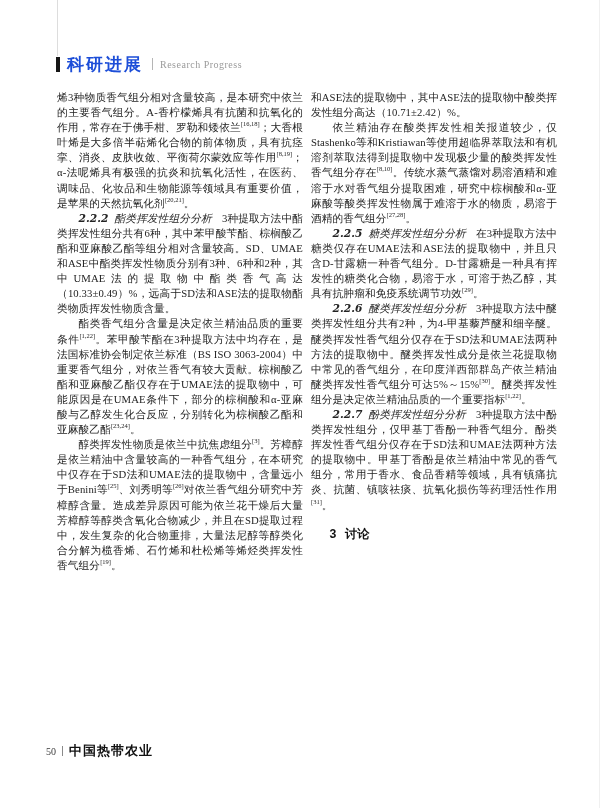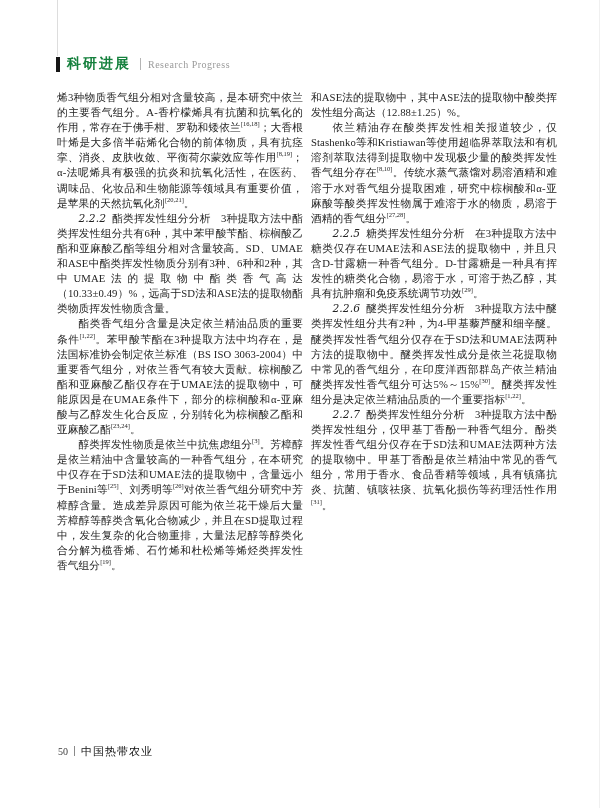--- a/index.html
+++ b/index.html
@@ -15,61 +15,63 @@
   }
   .margin-guide{
     position:absolute;left:57px;top:0;
     width:1px;height:56px;background:#ddd;
   }
   .header{
     position:absolute;left:56px;top:55px;
     display:flex;align-items:center;height:18px;
   }
   .header-bar{width:4px;height:15px;background:#161616;margin-right:7px;}
-  .header-zh{font-size:14px;font-weight:bold;letter-spacing:2px;color:#15803d;font-family:"Liberation Sans","DejaVu Sans",sans-serif;}
+  .header-zh{font-size:17px;font-weight:bold;letter-spacing:2px;color:#1d4ed8;font-family:"Liberation Sans","DejaVu Sans",sans-serif;}
   .header-divider{width:1px;height:12px;background:#b5b5b5;margin:0 7px 0 9px;}
   .header-en{font-size:10px;color:#9a9a9a;letter-spacing:0.5px;}
   .columns{
     position:absolute;left:57px;top:90px;width:500px;
     display:flex;gap:8px;
   }
   .column{width:246px;}
   .para{
     margin:0;
     font-size:10.7px;
     line-height:15.1px;
     text-align:justify;
     letter-spacing:0.1px;
   }
   .para.indent{text-indent:2em;}
   .para sup{font-size:6.5px;line-height:0;letter-spacing:0;}
   .runin-label{
     font-style:italic;
     font-family:"DejaVu Serif",serif;
     margin-right:0.55em;
+    font-weight:bold;
   }
   .runin-title{
+    font-style:italic;
     margin-right:0.95em;
   }
   .section-heading{
     margin:13px 0 8px 0;
     font-size:12.3px;
     font-weight:bold;
     color:#111;
     font-family:"Liberation Sans","DejaVu Sans",sans-serif;
     padding-left:1.5em;
   }
   .section-heading .sec-label{margin-right:0.7em;}
   .footer{
-    position:absolute;left:58px;top:744px;
+    position:absolute;left:46px;top:744px;
     display:flex;align-items:center;height:14px;
   }
   .footer-page{font-size:10px;color:#3a3a3a;}
   .footer-divider{width:1px;height:10px;background:#8a8a8a;margin:0 6px;}
-  .footer-journal{font-size:11px;font-weight:normal;color:#111;letter-spacing:1px;font-family:"Liberation Sans","DejaVu Sans",sans-serif;}
+  .footer-journal{font-size:13px;font-weight:bold;color:#111;letter-spacing:1px;font-family:"Liberation Sans","DejaVu Sans",sans-serif;}
 </style>
 </head>
 <body>
 
 <div class="page">
 
   <div class="margin-guide"></div>
 
   <div class="header">
     <span class="header-bar"></span>
@@ -79,25 +81,26 @@
   </div>
 
   <div class="columns">
     <div class="column">
         <p class="para">烯3种物质香气组分相对含量较高，是本研究中依兰的主要香气组分。A-香柠檬烯具有抗菌和抗氧化的作用，常存在于佛手柑、罗勒和矮依兰<sup>[16,18]</sup>；大香根叶烯是大多倍半萜烯化合物的前体物质，具有抗痉挛、消炎、皮肤收敛、平衡荷尔蒙效应等作用<sup>[8,19]</sup>；α-法呢烯具有极强的抗炎和抗氧化活性，在医药、调味品、化妆品和生物能源等领域具有重要价值，是苹果的天然抗氧化剂<sup>[20,21]</sup>。</p>
         <p class="para indent"><span class="runin"><span class="runin-label">2.2.2</span><span class="runin-title">酯类挥发性组分分析</span></span>3种提取方法中酯类挥发性组分共有6种，其中苯甲酸苄酯、棕榈酸乙酯和亚麻酸乙酯等组分相对含量较高。SD、UMAE和ASE中酯类挥发性物质分别有3种、6种和2种，其中UMAE法的提取物中酯类香气高达（10.33±0.49）%，远高于SD法和ASE法的提取物酯类物质挥发性物质含量。</p>
         <p class="para indent">酯类香气组分含量是决定依兰精油品质的重要条件<sup>[1,22]</sup>。苯甲酸苄酯在3种提取方法中均存在，是法国标准协会制定依兰标准（BS ISO 3063-2004）中重要香气组分，对依兰香气有较大贡献。棕榈酸乙酯和亚麻酸乙酯仅存在于UMAE法的提取物中，可能原因是在UMAE条件下，部分的棕榈酸和α-亚麻酸与乙醇发生化合反应，分别转化为棕榈酸乙酯和亚麻酸乙酯<sup>[23,24]</sup>。</p>
         <p class="para indent">醇类挥发性物质是依兰中抗焦虑组分<sup>[3]</sup>。芳樟醇是依兰精油中含量较高的一种香气组分，在本研究中仅存在于SD法和UMAE法的提取物中，含量远小于Benini等<sup>[25]</sup>、刘秀明等<sup>[26]</sup>对依兰香气组分研究中芳樟醇含量。造成差异原因可能为依兰花干燥后大量芳樟醇等醇类含氧化合物减少，并且在SD提取过程中，发生复杂的化合物重排，大量法尼醇等醇类化合分解为榄香烯、石竹烯和杜松烯等烯烃类挥发性香气组分<sup>[19]</sup>。</p>
       </div>
     <div class="column">
-        <p class="para">和ASE法的提取物中，其中ASE法的提取物中酸类挥发性组分高达（12.88±1.25）%。</p>
+        <p class="para">和ASE法的提取物中，其中ASE法的提取物中酸类挥发性组分高达（10.71±2.42）%。</p>
         <p class="para indent">依兰精油存在酸类挥发性相关报道较少，仅Stashenko等和Kristiawan等使用超临界萃取法和有机溶剂萃取法得到提取物中发现极少量的酸类挥发性香气组分存在<sup>[8,10]</sup>。传统水蒸气蒸馏对易溶酒精和难溶于水对香气组分提取困难，研究中棕榈酸和α-亚麻酸等酸类挥发性物属于难溶于水的物质，易溶于酒精的香气组分<sup>[27,28]</sup>。</p>
         <p class="para indent"><span class="runin"><span class="runin-label">2.2.5</span><span class="runin-title">糖类挥发性组分分析</span></span>在3种提取方法中糖类仅存在UMAE法和ASE法的提取物中，并且只含D-甘露糖一种香气组分。D-甘露糖是一种具有挥发性的糖类化合物，易溶于水，可溶于热乙醇，其具有抗肿瘤和免疫系统调节功效<sup>[29]</sup>。</p>
         <p class="para indent"><span class="runin"><span class="runin-label">2.2.6</span><span class="runin-title">醚类挥发性组分分析</span></span>3种提取方法中醚类挥发性组分共有2种，为4-甲基藜芦醚和细辛醚。醚类挥发性香气组分仅存在于SD法和UMAE法两种方法的提取物中。醚类挥发性成分是依兰花提取物中常见的香气组分，在印度洋西部群岛产依兰精油醚类挥发性香气组分可达5%～15%<sup>[30]</sup>。醚类挥发性组分是决定依兰精油品质的一个重要指标<sup>[1,22]</sup>。</p>
         <p class="para indent"><span class="runin"><span class="runin-label">2.2.7</span><span class="runin-title">酚类挥发性组分分析</span></span>3种提取方法中酚类挥发性组分，仅甲基丁香酚一种香气组分。酚类挥发性香气组分仅存在于SD法和UMAE法两种方法的提取物中。甲基丁香酚是依兰精油中常见的香气组分，常用于香水、食品香精等领域，具有镇痛抗炎、抗菌、镇咳祛痰、抗氧化损伤等药理活性作用<sup>[31]</sup>。</p>
+        <div class="section-heading"><span class="sec-label">3</span><span>讨论</span></div>
       </div>
   </div>
 
   <div class="footer">
     <span class="footer-page">50</span>
     <span class="footer-divider"></span>
     <span class="footer-journal">中国热带农业</span>
   </div>
 
 </div>

